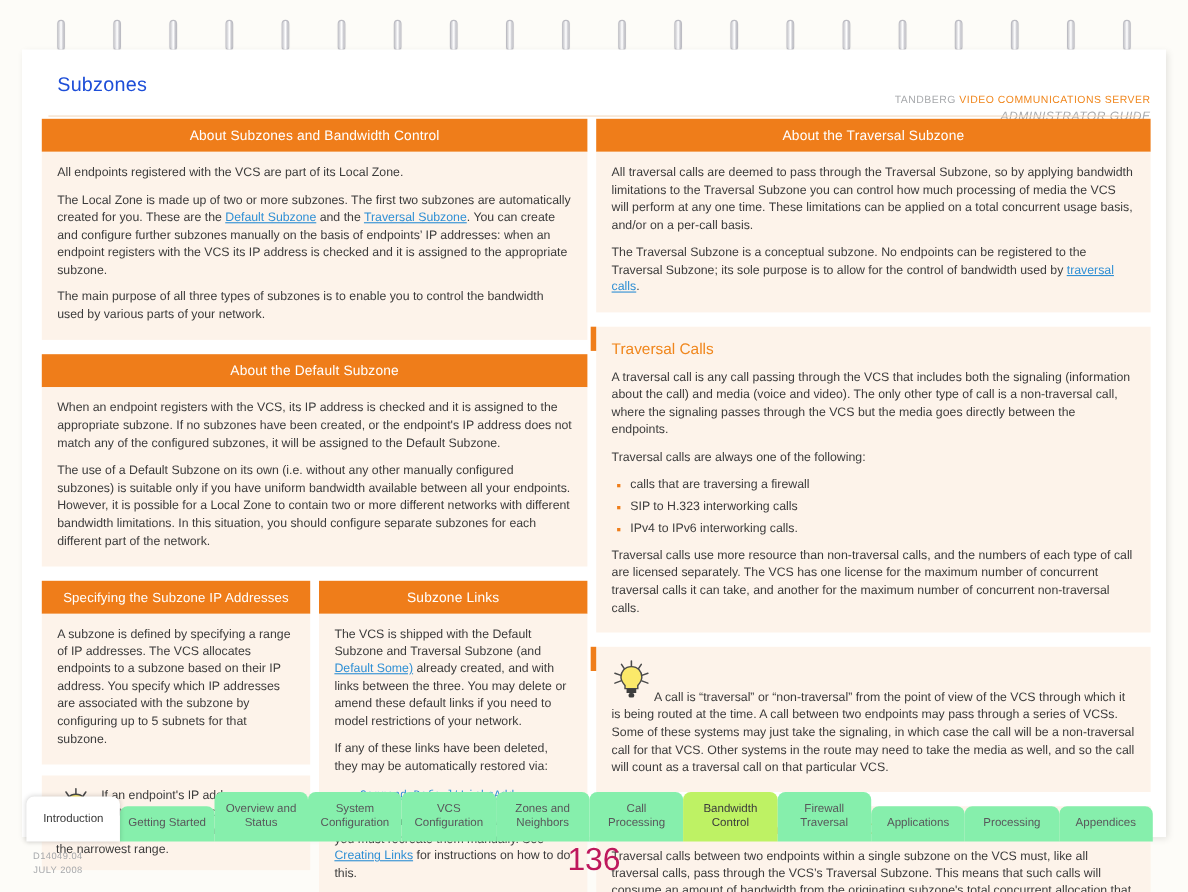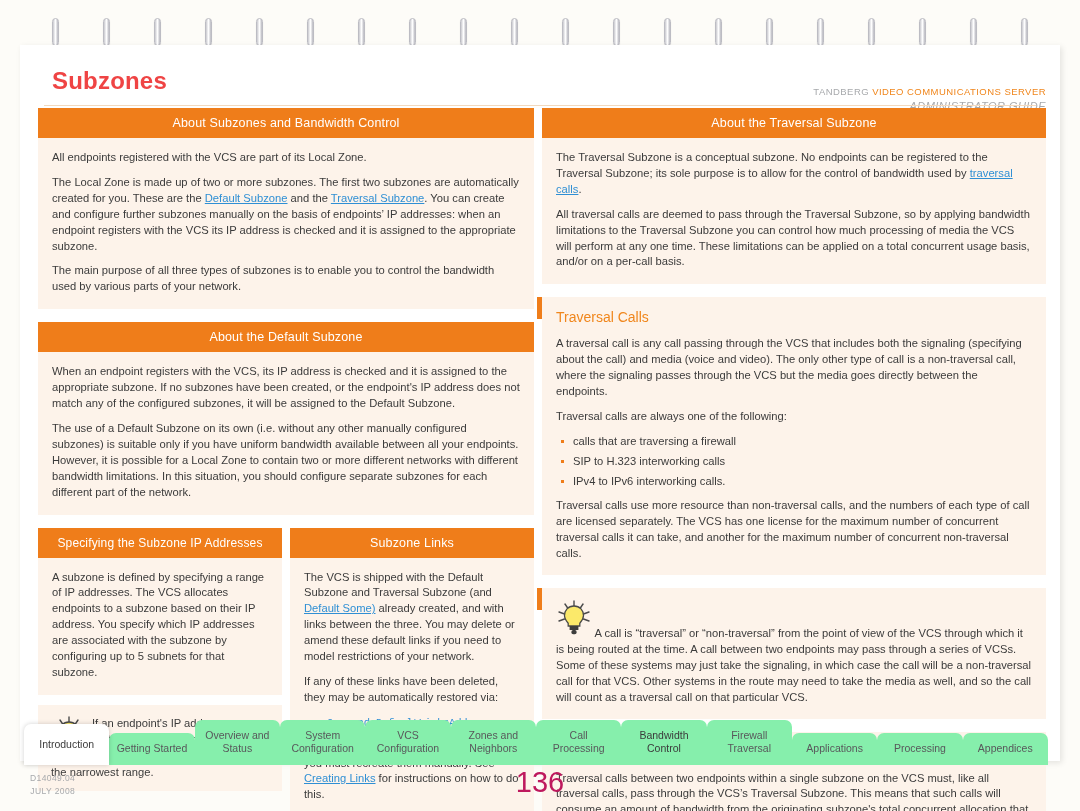--- a/index.html
+++ b/index.html
@@ -28,21 +28,21 @@
   }
   
   #sheet {
     position: absolute;
     left: 20px; top: 45px; width: 1040px; height: 716px;
     background: #ffffff;
     box-shadow: 2px 2px 6px rgba(0,0,0,.10);
   }
   #page-title {
     position: absolute; left: 32px; top: 22px;
-    font-size: 24px; color: #ef4444; font-weight: 700;
+    font-size: 18px; color: #1d4ed8; font-weight: 400;
     letter-spacing: .2px;
   }
   #brandblock {
     position: absolute; right: 14px; top: 25px;
     text-align: right; line-height: 1.35; margin-top: 16px;
   }
   .brand-line1 { font-size: 9.5px; letter-spacing: .45px; color: #a7a9ac; }
   .brand-line1 .hl { color: #f0861c; }
   .brand-line2 { font-size: 11px; letter-spacing: .45px; color: #a7a9ac; font-style: italic; }
   #title-rule {
@@ -136,21 +136,21 @@
     min-width: 0;
   }
   .tab.active {
     background: #ffffff;
     color: #3b3b3b;
     padding: 14px 3px 14px 3px;
     box-shadow: 0 0 5px rgba(0,0,0,.18);
     position: relative; z-index: 3;
   }
   .tab.current {
-    background: #86efac;
+    background: #bef264;
     color: #3b3b3b;
   }
 
   
   #doc-id {
     position: absolute; left: 30px; top: 772px;
     font-size: 8.5px; color: #a7a9ac; letter-spacing: .4px; line-height: 1.5; text-align: right;
   }
   #pagenum {
     position: absolute; left: 0; top: 766px; width: 1080px;
@@ -256,28 +256,28 @@
         </div>
 
       </div>
     </div>
 
     <div class="col" id="col-right">
 
       <div class="section">
         <div class="sec-head">About the Traversal Subzone</div>
         <div class="sec-body" style="min-height:126px">
+          <p>All traversal calls are deemed to pass through the Traversal Subzone, so by applying bandwidth limitations to the Traversal Subzone you can control how much processing of media the VCS will perform at any one time.  These limitations can be applied on a total concurrent usage basis, and/or on a per-call basis.</p>
           <p><span>The Traversal Subzone is a conceptual subzone. No endpoints can be registered to the Traversal Subzone; its sole purpose is to allow for the control of bandwidth used by </span><a class="doclink" href="#">traversal calls</a><span>.</span></p>
-          <p>All traversal calls are deemed to pass through the Traversal Subzone, so by applying bandwidth limitations to the Traversal Subzone you can control how much processing of media the VCS will perform at any one time.  These limitations can be applied on a total concurrent usage basis, and/or on a per-call basis.</p>
         </div>
       </div>
 
       <div class="plain-block">
         <div class="sub-head">Traversal Calls</div>
-        <p>A traversal call is any call passing through the VCS that includes both the signaling (specifying about the call) and media (voice and video).  The only other type of call is a non-traversal call, where the signaling passes through the VCS but the media goes directly between the endpoints.</p>
+        <p>A traversal call is any call passing through the VCS that includes both the signaling (information about the call) and media (voice and video).  The only other type of call is a non-traversal call, where the signaling passes through the VCS but the media goes directly between the endpoints.</p>
         <p>Traversal calls are always one of the following:</p>
         <ul class="b">
           <li>calls that are traversing a firewall</li>
           <li>SIP to H.323 interworking calls</li>
           <li>IPv4 to IPv6 interworking calls.</li>
         </ul>
         <p>Traversal calls use more resource than non-traversal calls, and the numbers of each type of call are licensed separately.  The VCS has one license for the maximum number of concurrent traversal calls it can take, and another for the maximum number of concurrent non-traversal calls.</p>
       </div>
 
       <div class="plain-block">

